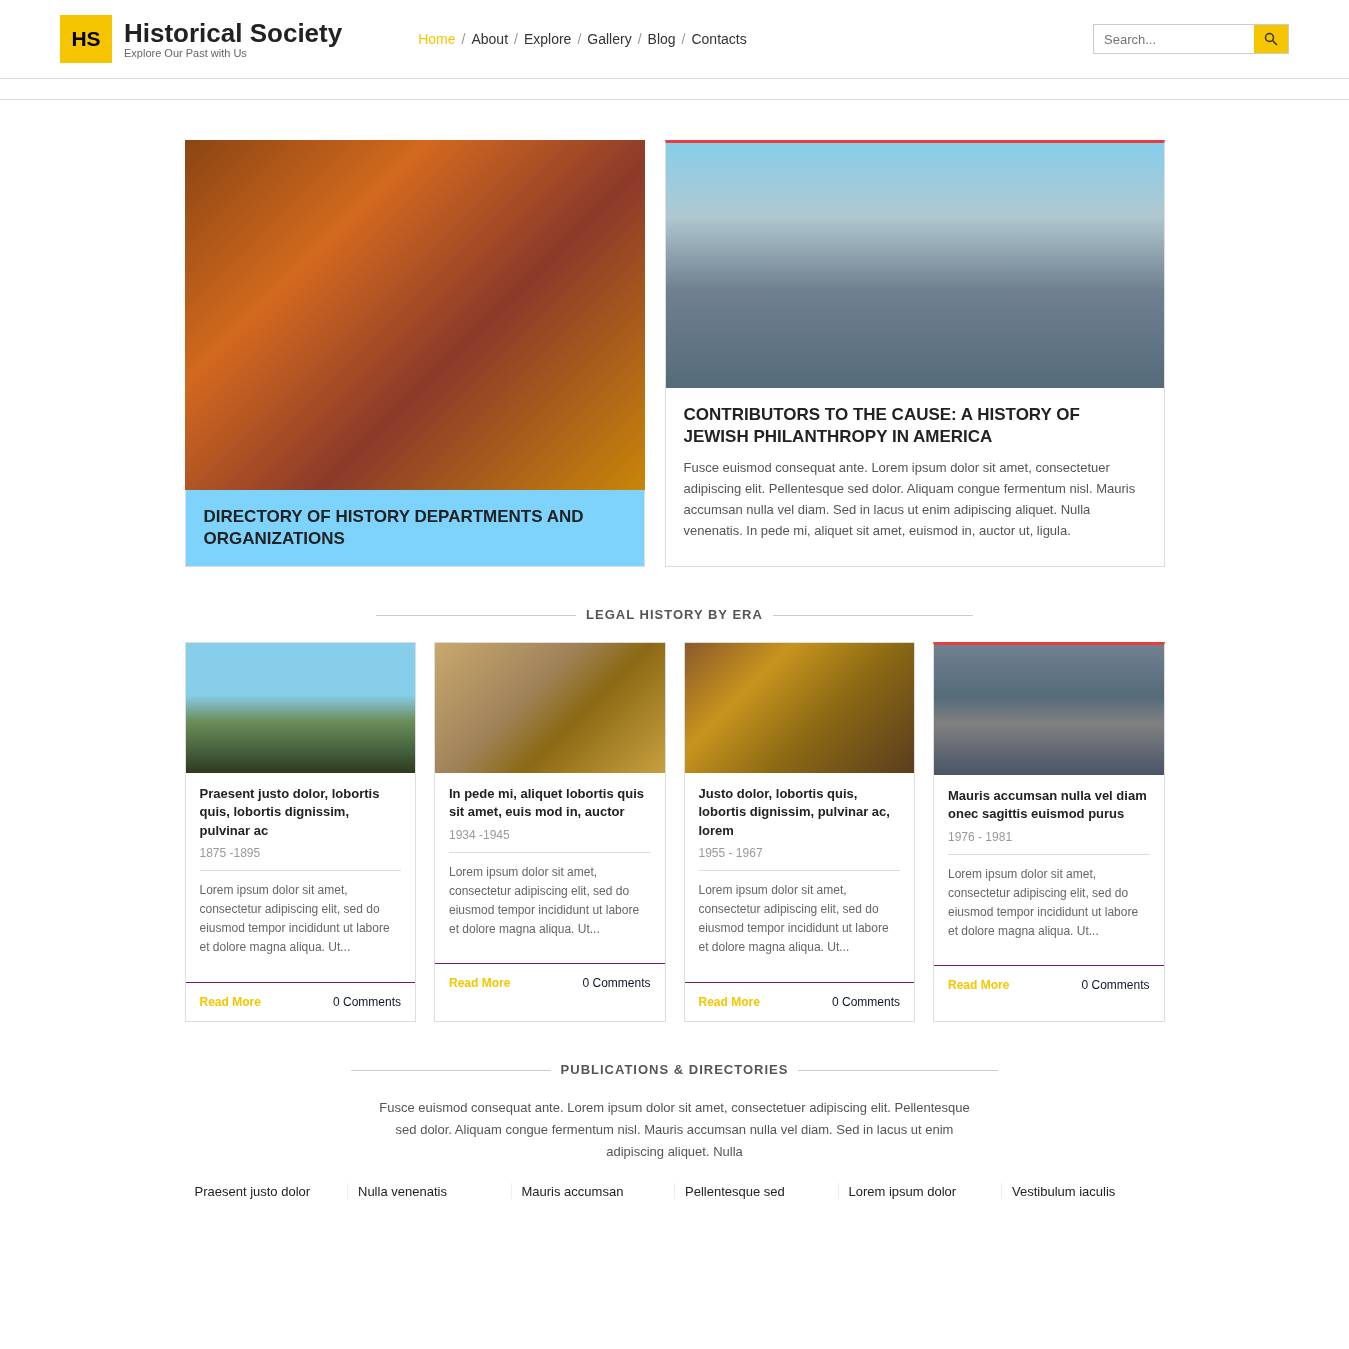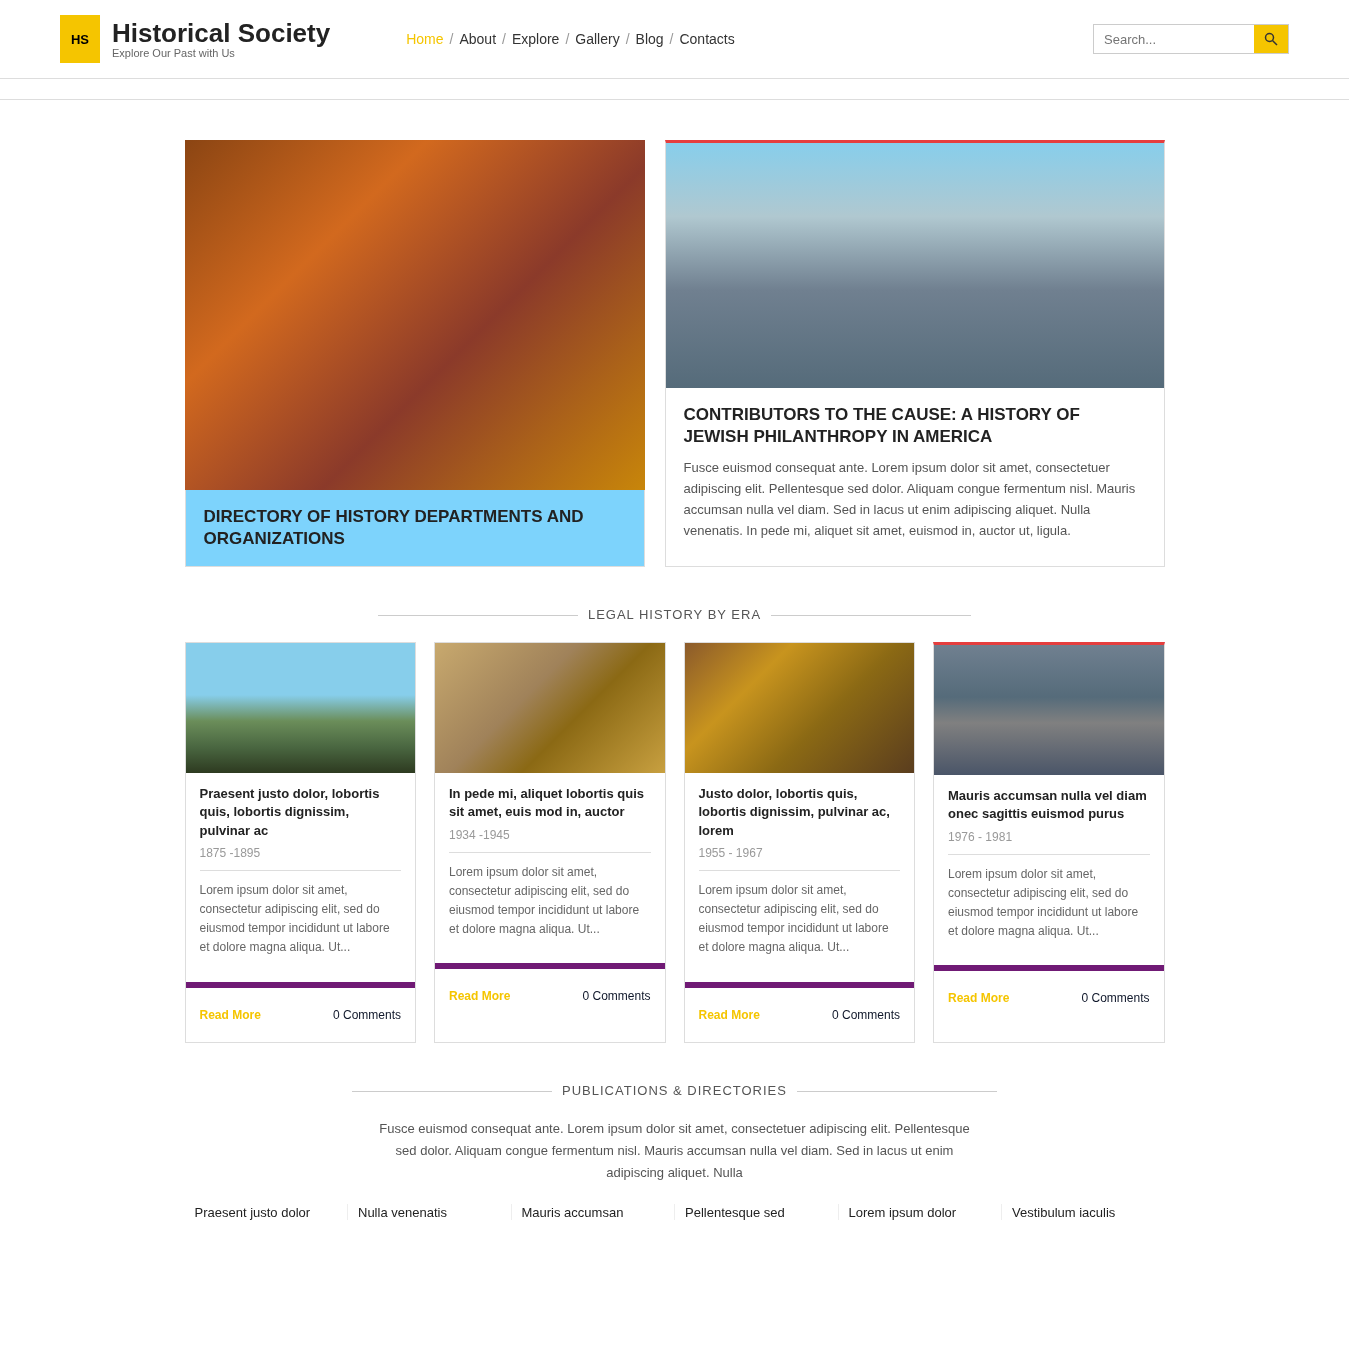--- a/index.html
+++ b/index.html
@@ -1,21 +1,21 @@
 <!DOCTYPE html>
 <html><head>
   <meta charset="utf-8">
   <style>
     * { margin: 0; padding: 0; box-sizing: border-box; }
     body { font-family: Arial, sans-serif; background: #fff; color: #333; font-size: 14px; }
 
     
     .header { display: flex; align-items: center; padding: 15px 60px; border-bottom: 1px solid #ddd; }
     .logo-wrap { display: flex; align-items: center; margin-right: 40px; }
-    .logo-box { background: #f5c500; color: #000; font-weight: bold; font-size: 13px; width: 40px; height: 48px; display: flex; align-items: center; justify-content: center; margin-right: 12px; }
+    .logo-box { background: #f5c500; color: #000; font-weight: bold; font-size: 21px; width: 52px; height: 48px; display: flex; align-items: center; justify-content: center; margin-right: 12px; }
     .logo-text h1 { font-size: 26px; font-weight: bold; color: #222; line-height: 1.1; }
     .logo-text p { font-size: 11px; color: #666; }
     nav { display: flex; align-items: center; flex: 1; }
     nav a { text-decoration: none; color: #333; margin: 0 4px; font-size: 14px; }
     nav a.active { color: #f5c500; margin-left: 36px; }
     nav .sep { color: #999; margin: 0 2px; }
     .search-wrap { display: flex; align-items: center; border: 1px solid #ccc; }
     .search-wrap input { border: none; outline: none; padding: 6px 10px; width: 160px; font-size: 13px; }
     .search-wrap button { background: #f5c500; border: none; padding: 7px 10px; cursor: pointer; }
     .search-wrap button svg { display: block; }
@@ -29,34 +29,34 @@
     .hero-right { flex: 1; border: 1px solid #ddd; }
     .hero-img-placeholder { width: 100%; height: 350px; overflow: hidden; }
     .hero-caption { background: #7dd3fc; padding: 16px 18px; border: 1px solid #ddd; border-top: none; }
     .hero-caption h2 { font-size: 17px; font-weight: bold; text-transform: uppercase; color: #222; line-height: 1.3; }
     .hero-right-img { width: 100%; height: 245px; background: #aaa; overflow: hidden; }
     .hero-right-content { padding: 16px 18px; }
     .hero-right-content h2 { font-size: 17px; font-weight: bold; text-transform: uppercase; color: #222; line-height: 1.3; margin-bottom: 10px; }
     .hero-right-content p { font-size: 13px; color: #555; line-height: 1.6; }
 
     
-    .section-title { text-align: center; font-size: 13px; font-weight: normal; color: #555; letter-spacing: 1px; text-transform: uppercase; margin-bottom: 20px; position: relative; }
+    .section-title { text-align: center; font-size: 13px; font-weight: bold; color: #555; letter-spacing: 1px; text-transform: uppercase; margin-bottom: 20px; position: relative; }
     .section-title::before, .section-title::after { content: ''; display: inline-block; width: 200px; height: 1px; background: #ccc; vertical-align: middle; margin: 0 10px; }
     .section-divider { border: none; border-top: 1px solid #ddd; margin: 20px 0; }
 
     
     .cards-grid { display: flex; gap: 18px; margin-bottom: 40px; }
     .card { flex: 1; border: 1px solid #ddd; background: #fff; }
     .card-img { width: 100%; height: 130px; overflow: hidden; background: #888; }
     .card-body { padding: 12px 14px; }
     .card-title { font-size: 13px; font-weight: bold; color: #222; margin-bottom: 6px; line-height: 1.4; }
     .card-year { font-size: 12px; color: #999; margin-bottom: 10px; }
     .card-divider { border: none; border-top: 1px solid #ddd; margin: 8px 0 10px 0; }
     .card-desc { font-size: 12px; color: #666; line-height: 1.6; margin-bottom: 12px; }
-    .card-footer { display: flex; justify-content: space-between; align-items: flex-start; padding: 20px 14px; border-top: 6px solid #701a75; }
+    .card-footer { display: flex; justify-content: space-between; align-items: flex-start; padding: 12px 14px; border-top: 1px solid #701a75; }
     .card-readmore { color: #f5c500; font-size: 12px; text-decoration: none; font-weight: bold; }
     .card-comments { font-size: 12px; color: #0f172a; }
 
     
     .publications { margin-bottom: 30px; }
     .pub-desc { text-align: center; font-size: 13px; color: #555; line-height: 1.7; margin-bottom: 20px; max-width: 600px; margin-left: auto; margin-right: auto; }
     .pub-columns { display: flex; gap: 0; }
     .pub-col { flex: 1; padding: 0 10px; border-right: 1px solid #eee; }
     .pub-col:last-child { border-right: none; }
     .pub-col-title { font-size: 13px; font-weight: normal; color: #222; }

